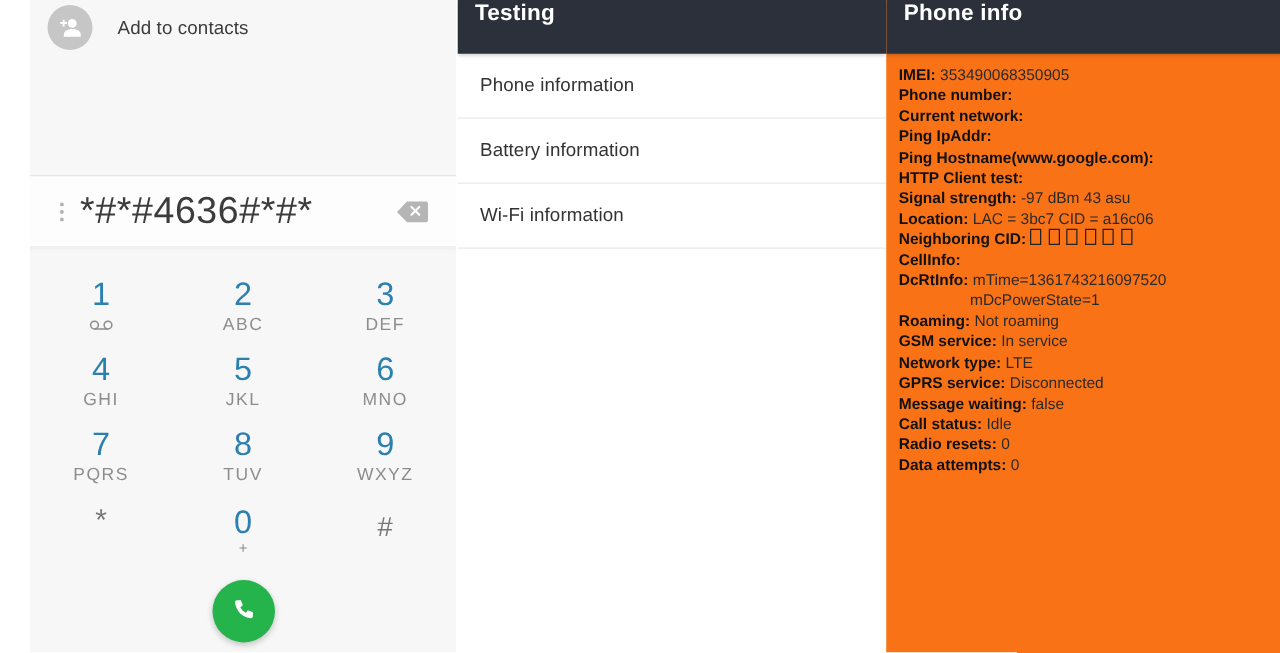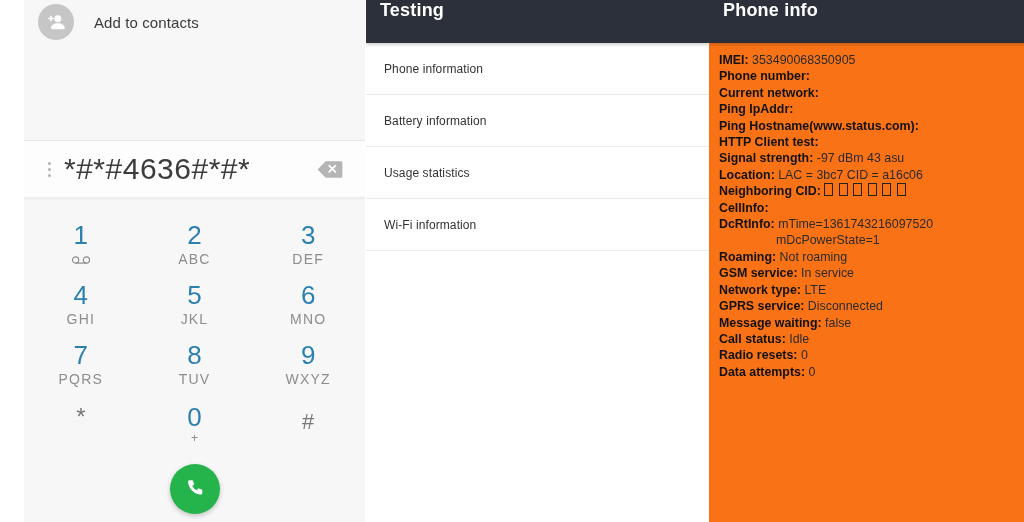--- a/index.html
+++ b/index.html
@@ -130,21 +130,21 @@
     display:flex;flex-direction:column;align-items:center;gap:3px;
     padding:4px 2px;cursor:pointer;
   }
   .appbar .kebab-light i{width:3.5px;height:3.5px;border-radius:50%;background:#f2f2f2;display:block;}
 
   .menu-list{padding-top:0;}
   .menu-item{
     height:51px;
     display:flex;align-items:center;
     padding-left:18px;
-    font-size:12px;color:#333333;
+    font-size:15px;color:#333333;
     border-bottom:1px solid #e9e9e9;
     cursor:pointer;
     letter-spacing:.1px;
     text-align:center;
   }
 
   
   .panel-info{
     width:340px;flex:0 0 340px;height:522px;
     background:#f97316;position:relative;overflow:hidden;
@@ -282,21 +282,20 @@
     </div>
   </div>
 
   <div class="panel-testing">
     <div class="appbar">
       <div class="title">Testing</div>
     </div>
     <div class="menu-list">
       <div class="menu-item">Phone information</div>
       <div class="menu-item">Battery information</div>
-      <div class="menu-item">Usage statistics</div>
       <div class="menu-item">Wi-Fi information</div>
     </div>
   </div>
 
   <div class="panel-info">
     <div class="appbar">
       <div class="title">Phone info</div>
       <div class="spacer"></div>
       <div class="kebab-light">
         <i></i>
@@ -319,21 +318,21 @@
         <b>Current network:</b>
         <span class="val"></span>
       </div>
 
 
       <div class="info-line">
         <b>Ping IpAddr:</b>
         <span class="val"></span>
       </div>
       <div class="info-line">
-        <b>Ping Hostname(www.status.com):</b>
+        <b>Ping Hostname(www.google.com):</b>
         <span class="val"></span>
       </div>
       <div class="info-line">
         <b>HTTP Client test:</b>
         <span class="val"></span>
       </div>
       <div class="info-line">
         <b>Signal strength:</b>
         <span class="val">-97 dBm   43 asu</span>
       </div>

